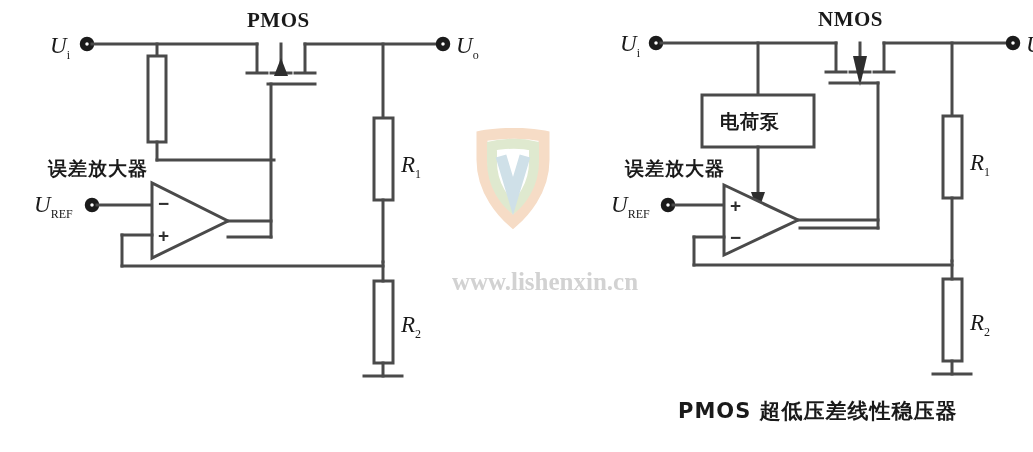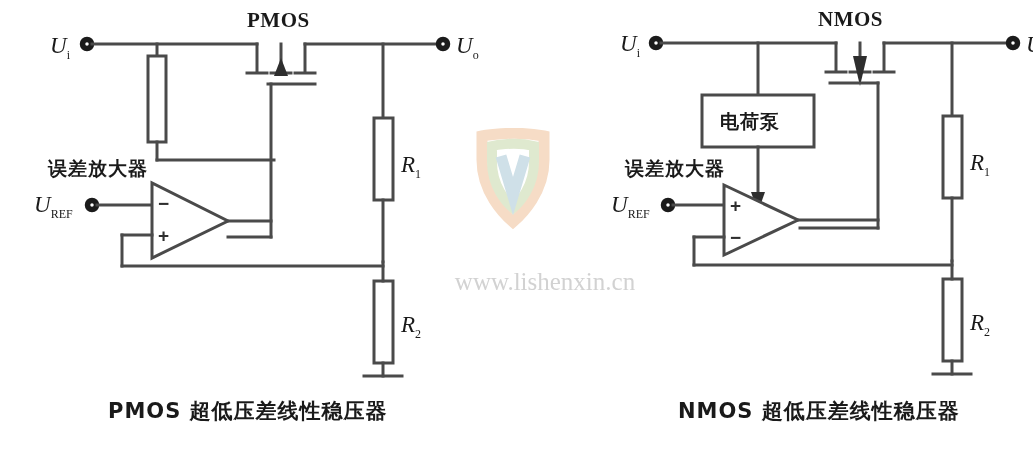--- a/index.html
+++ b/index.html
@@ -32,21 +32,21 @@
     letter-spacing:1px;
     white-space:nowrap;
   }
   .wm-url{
     position:absolute;
     left:0; top:140px;
     width:270px;
     text-align:center;
     font-family:"Liberation Serif", serif;
     font-size:25px;
-    font-weight:400;
+    font-weight:700;
     color:#d2d2d2;
     white-space:nowrap;
   }
   .caption{
     position:absolute;
     font-family:"DejaVu Sans", sans-serif;
     font-size:21px;
     font-weight:700;
     color:#1a1a1a;
     white-space:nowrap;
@@ -223,16 +223,15 @@
       <text class="pm" x="730" y="244">−</text>
 
       <path class="wire" d="M724,237 L694,237"></path>
       <path class="wire" d="M694,237 L694,265"></path>
       <path class="wire" d="M694,265 L952,265"></path>
 
       <path class="wire" d="M798,220 L878,220"></path>
     </g>
   </svg>
 
-  <div class="caption" id="caption-left">PMOS 超低压差线性稳压器</div>
-  <div class="caption" id="caption-right">NMOS 超低压差线性稳压器</div>
+  <div class="caption" id="caption-right">PMOS 超低压差线性稳压器</div>
 
 </div>
 
 </body></html>

